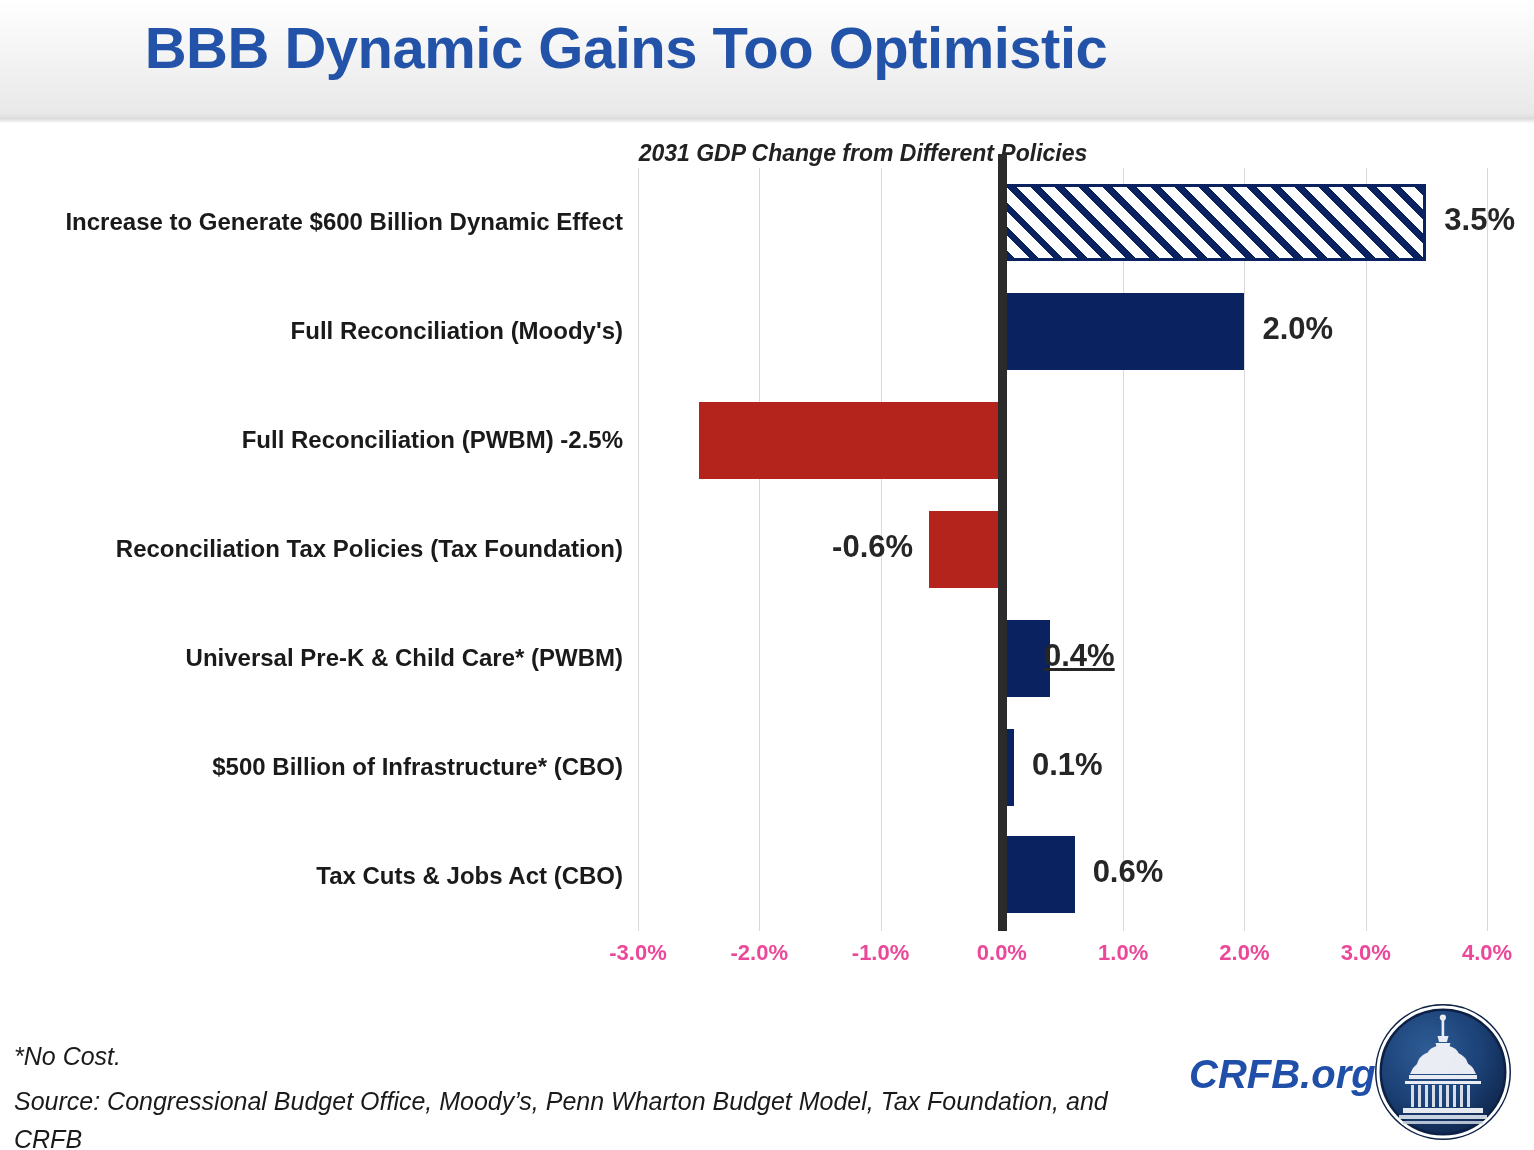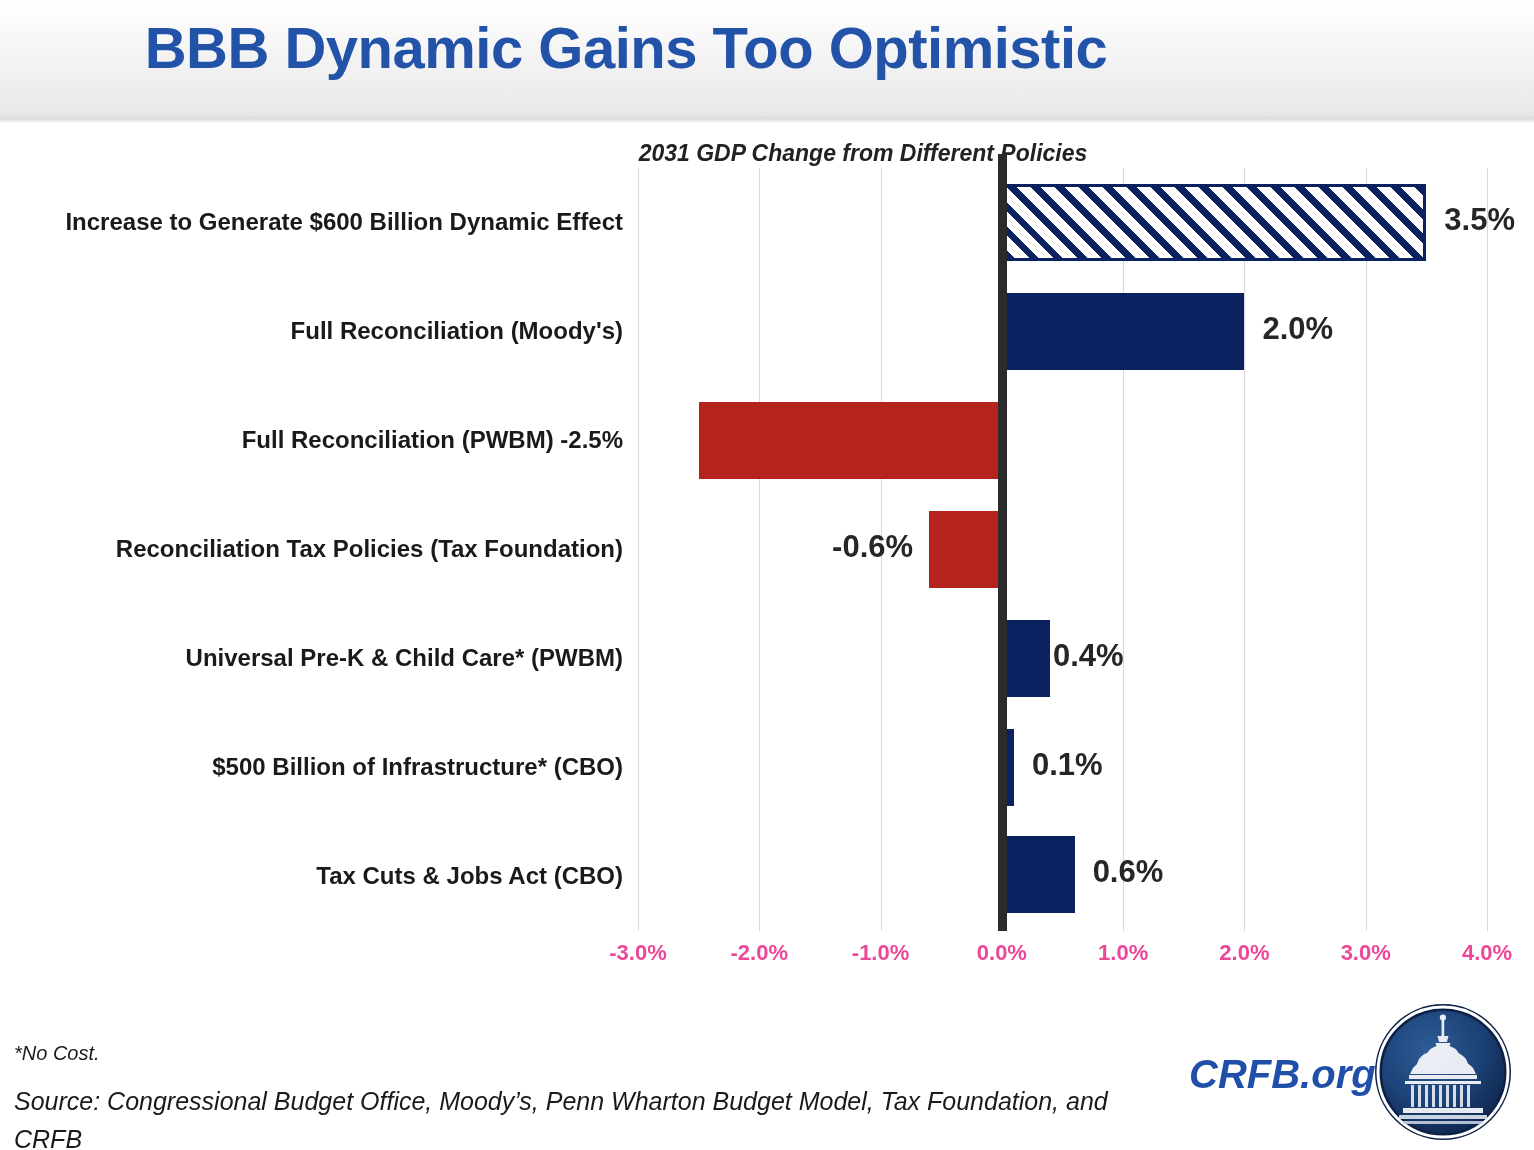--- a/index.html
+++ b/index.html
@@ -156,21 +156,21 @@
   .footnote {
     position: absolute;
     font-style: italic;
     font-weight: normal;
     font-stretch: condensed;
     color: #1a1a1a;
     font-family: "Liberation Sans Narrow", "Liberation Sans", sans-serif;
   }
   #nocost {
     left: 14px; top: 1042px;
-    font-size: 20px;
+    font-size: 25px;
   }
   #source {
     left: 14px; top: 1082px;
     width: 1120px;
     font-size: 25px;
     line-height: 38px;
     text-indent: 0;
   }
 
   
@@ -224,21 +224,21 @@
       </div>
       <div class="row" style="top: 218px;">
         <div class="bar neg" title="Full Reconciliation (PWBM): -2.5%" style="left: 60.6429px; width: 303.214px;"></div>
       </div>
       <div class="row" style="top: 327px;">
         <div class="bar neg" title="Reconciliation Tax Policies (Tax Foundation): -0.6%" style="left: 291.086px; width: 72.7714px;"></div>
         <div class="dlabel left" style="left: 0px; width: 275.086px; text-align: right;">-0.6%</div>
       </div>
       <div class="row" style="top: 436px;">
         <div class="bar pos" title="Universal Pre-K &amp; Child Care* (PWBM): 0.4%" style="left: 363.857px; width: 48.5143px;"></div>
-        <div class="dlabel right" style="left: 415px;">0.4%</div>
+        <div class="dlabel right" style="left: 406px; text-decoration: underline;">0.4%</div>
       </div>
       <div class="row" style="top: 545px;">
         <div class="bar pos" title="$500 Billion of Infrastructure* (CBO): 0.1%" style="left: 363.857px; width: 12.1286px;"></div>
         <div class="dlabel right" style="left: 393.986px;">0.1%</div>
       </div>
       <div class="row" style="top: 652px; padding-left: 36px;">
         <div class="bar pos" title="Tax Cuts &amp; Jobs Act (CBO): 0.6%" style="left: 363.857px; width: 72.7714px;"></div>
         <div class="dlabel right" style="left: 454.629px;">0.6%</div>
       </div>
       <div class="zeroline" style="left: 363.857px;"></div>

